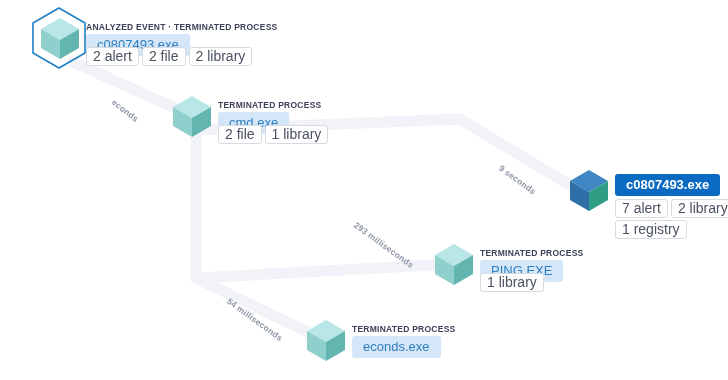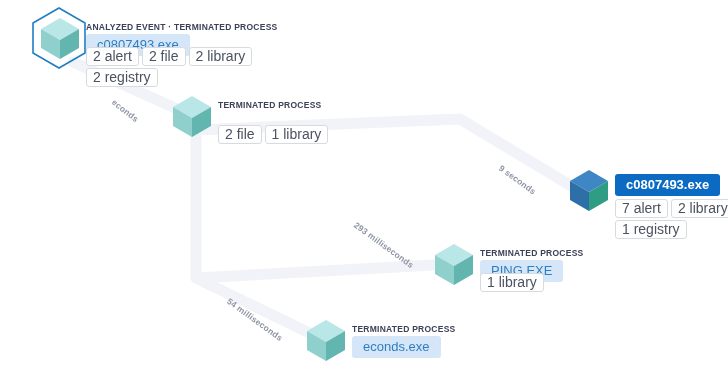--- a/index.html
+++ b/index.html
@@ -121,30 +121,29 @@
           <path d="M32,2 L58,17 L58,47 L32,62 L6,47 L6,17 Z" fill="none" stroke="#1f7ec4" stroke-width="1.6"></path>
         </svg>
         <svg class="node-cube" viewBox="0 0 48 48">
           <path d="M24,4 L43,15 L24,26 L5,15 Z" fill="#b9e6e6"></path>
           <path d="M5,15 L24,26 L24,45 L5,34 Z" fill="#8fd0cd"></path>
           <path d="M43,15 L43,34 L24,45 L24,26 Z" fill="#63b5b0"></path>
         </svg>
         <div class="node-body"><div class="node-kind">ANALYZED EVENT · TERMINATED PROCESS</div><span class="node-name">c0807493.exe</span></div>
         <div class="badge-rows">
           <div class="badge-row"><span class="badge">2 alert</span><span class="badge">2 file</span><span class="badge">2 library</span></div>
-          <div class="badge-row"><span class="badge">2 registry</span></div>
         </div>
       </div>
       <div class="node" style="left: 168px; top: 92px;">
         <svg class="node-cube" viewBox="0 0 48 48">
           <path d="M24,4 L43,15 L24,26 L5,15 Z" fill="#b9e6e6"></path>
           <path d="M5,15 L24,26 L24,45 L5,34 Z" fill="#8fd0cd"></path>
           <path d="M43,15 L43,34 L24,45 L24,26 Z" fill="#63b5b0"></path>
         </svg>
-        <div class="node-body"><div class="node-kind">TERMINATED PROCESS</div></div>
+        <div class="node-body"><div class="node-kind">TERMINATED PROCESS</div><span class="node-name">cmd.exe</span></div>
         <div class="badge-rows">
           <div class="badge-row"><span class="badge">2 file</span><span class="badge">1 library</span></div>
         </div>
       </div>
       <div class="node" style="left: 565px; top: 166px;">
         <svg class="node-cube" viewBox="0 0 48 48">
           <path d="M24,4 L43,15 L24,26 L5,15 Z" fill="#3f86c4"></path>
           <path d="M5,15 L24,26 L24,45 L5,34 Z" fill="#2f6fa8"></path>
           <path d="M43,15 L43,34 L24,45 L24,26 Z" fill="#2f9c84"></path>
         </svg>

